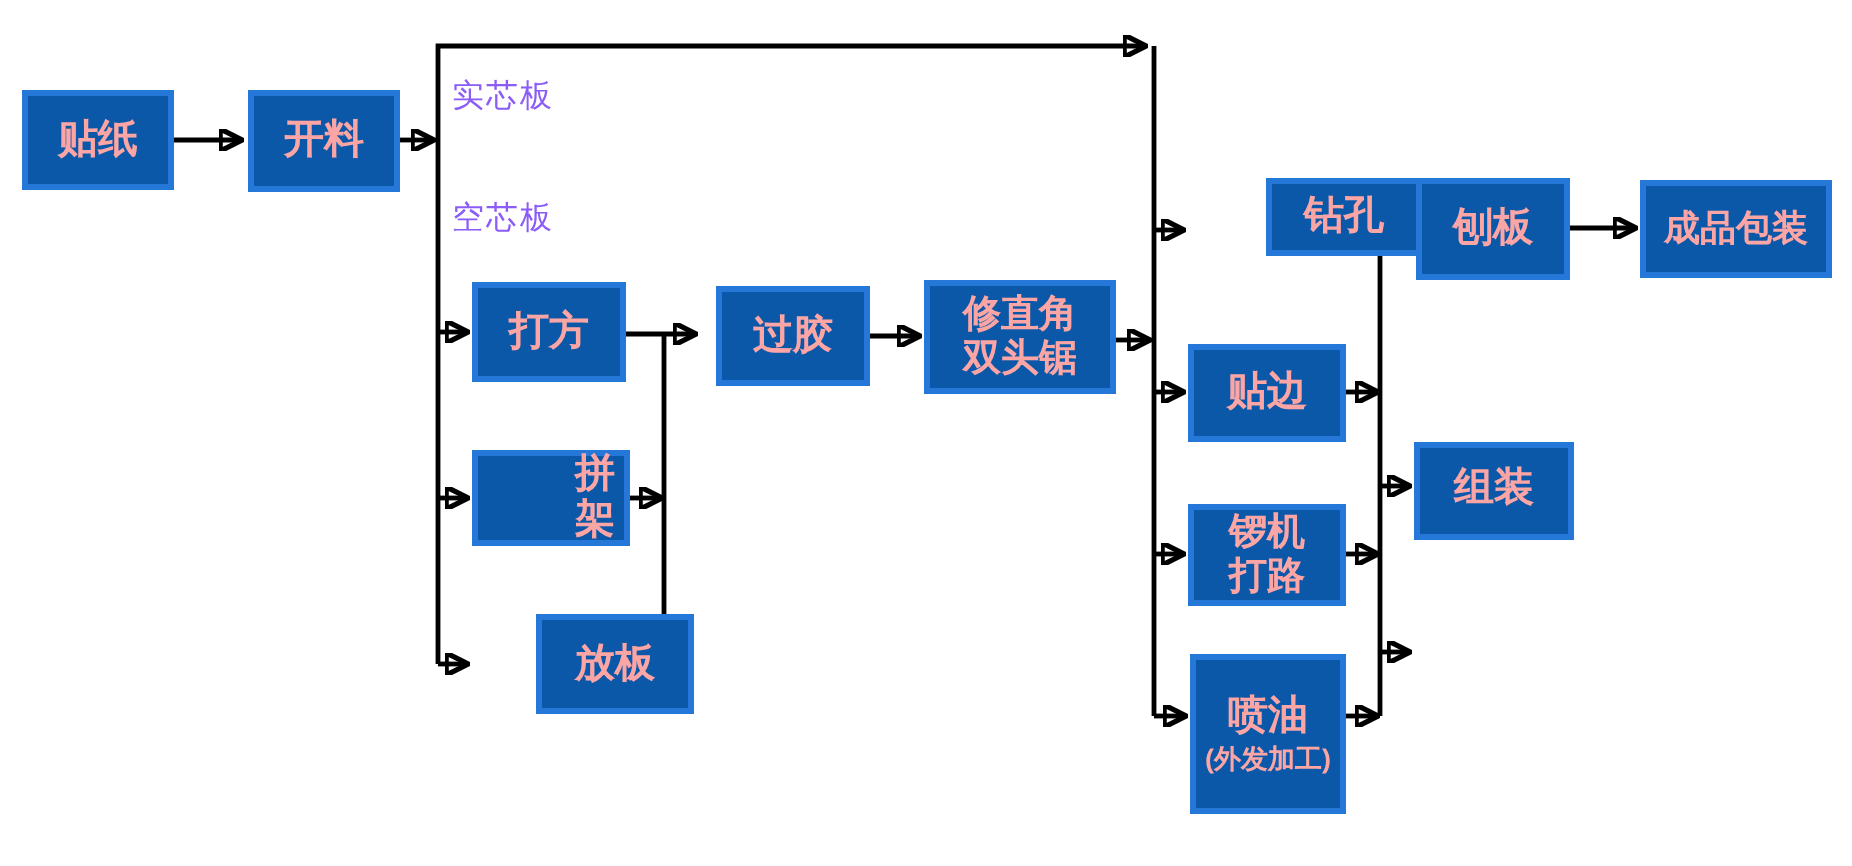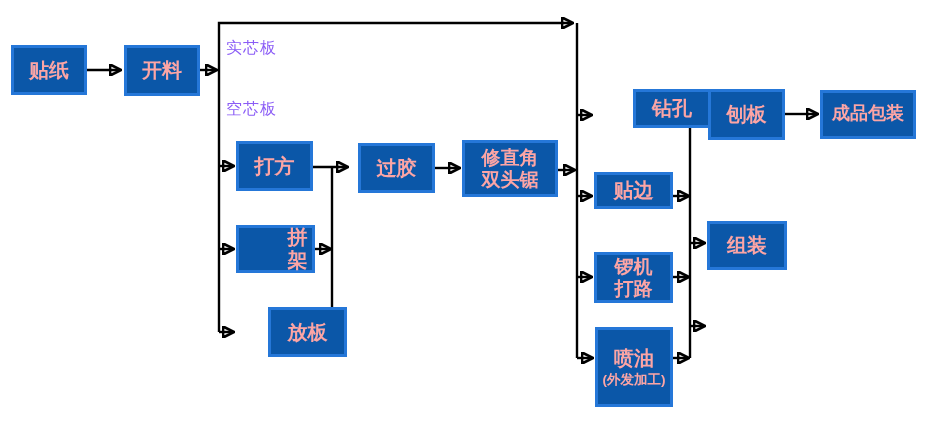--- a/index.html
+++ b/index.html
@@ -134,40 +134,40 @@
 
   <div class="node" style="left:462px; top:140px; width:96px; height:57px;">
     <span class="two-line">修直角
 双头锯</span>
   </div>
 
   <div class="node" style="left:594px; top:89px; width:78px; height:39px;margin-left:39px;">
     <span>钻孔</span>
   </div>
 
-  <div class="node" style="left:594px; top:172px; width:79px; height:37px;">
+  <div class="node" style="left:594px; top:172px; width:79px; height:49px;">
     <span>贴边</span>
   </div>
 
   <div class="node" style="left:594px; top:252px; width:79px; height:51px;">
     <span class="two-line">锣机
 打路</span>
   </div>
 
   <div class="node" style="left:595px; top:327px; width:78px; height:80px;justify-content:center;">
     <span>喷油</span>
     <span class="small-caption">(外发加工)</span>
   </div>
 
   <div class="node" style="left:708px; top:89px; width:77px; height:51px;">
     <span>刨板</span>
   </div>
 
-  <div class="node wide" style="left:820px; top:90px; width:96px; height:49px;font-family:Liberation Mono, monospace;">
+  <div class="node wide" style="left:820px; top:90px; width:96px; height:49px;">
     <span>成品包装</span>
   </div>
 
-  <div class="node" style="left:707px; top:221px; width:80px; height:49px;">
+  <div class="node" style="left:707px; top:221px; width:80px; height:49px;font-family:Liberation Mono, monospace;">
     <span>组装</span>
   </div>
 
 
 </div>
 
 </body></html>

